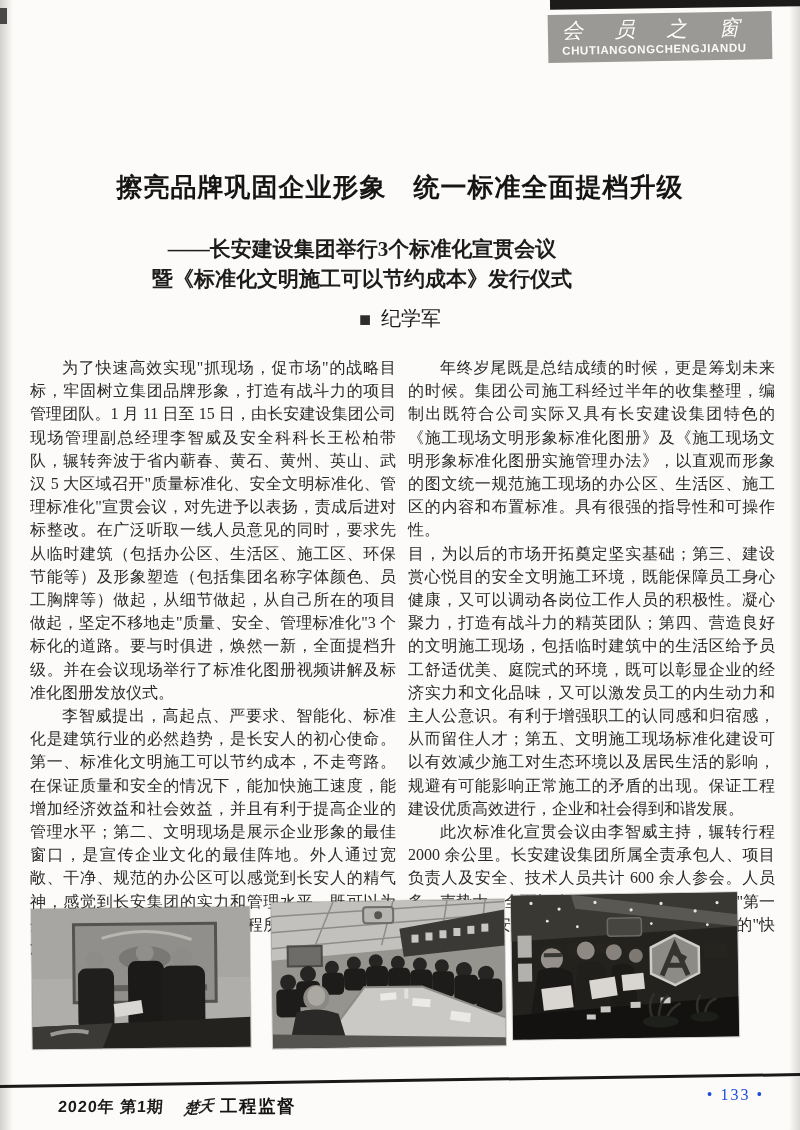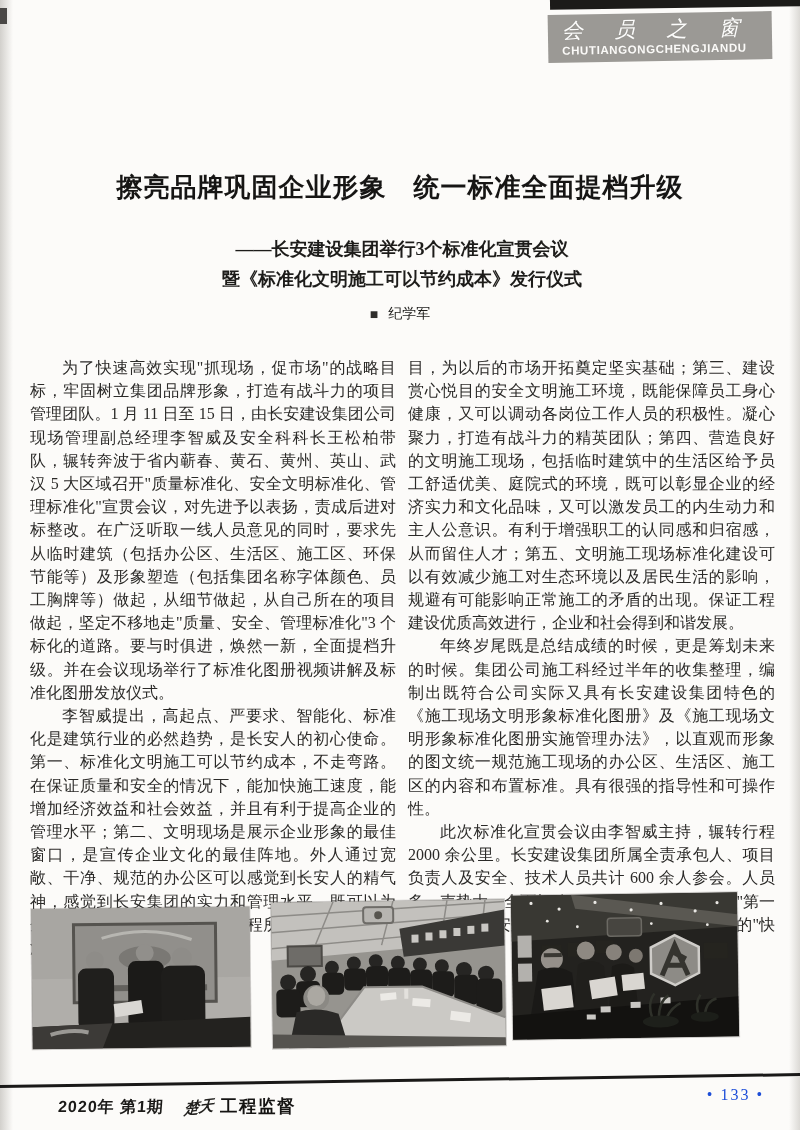--- a/index.html
+++ b/index.html
@@ -22,23 +22,23 @@
   .banner-title { color:#fdfdfc; font-size:21px; font-style:italic; font-weight:500;
     letter-spacing:13px; line-height:23px; white-space:nowrap;
     font-family:"Liberation Serif",serif; text-shadow:0 0 1px #8a8884; }
   .banner-pinyin { color:#fbfaf8; font-size:11.5px; font-weight:bold; letter-spacing:0.6px;
     font-family:"Liberation Sans",sans-serif; margin-top:2px; white-space:nowrap; }
 
   .article-title { position:absolute; left:0; width:800px; top:170px; text-align:center;
     font-family:"Liberation Sans","DejaVu Sans",sans-serif; font-weight:900;
     font-size:26px; letter-spacing:1px; color:#161514; margin:0; white-space:nowrap; }
   .article-subtitle { position:absolute; left:0; width:724px; top:234px; text-align:center;
-    font-weight:700; font-size:18px; line-height:30px; color:#1d1c1a;padding-left:40px; }
+    font-weight:700; font-size:21px; line-height:30px; color:#1d1c1a; }
   .author-line { position:absolute; left:0; width:800px; top:305px; text-align:center;
-    font-family:"Liberation Sans",sans-serif; font-size:14px; color:#1d1c1a; }
+    font-family:"Liberation Sans",sans-serif; font-size:20px; color:#1d1c1a; }
   .author-marker { display:inline-block; transform:translateY(1px); margin-right:10px; color:#2e2d2b; }
 
   .col { position:absolute; top:356px; }
   .col-left  { left:30px;  width:366px; }
   .col-right { left:408px; width:367px; }
   .body-para { margin:0; text-indent:2em; font-size:16px; line-height:23.2px;
     text-align:justify; color:#2b2a28; }
   .cont { text-indent:0; }
 
   .photo { position:absolute; background:#8f8d89; box-shadow:0 0 0 1px rgba(120,118,114,.35); }
@@ -80,22 +80,22 @@
   </div>
   <div class="author-line">
     <span class="author-marker">■</span><span>纪学军</span>
   </div>
 
   <div class="col col-left">
     <p class="body-para">为了快速高效实现"抓现场，促市场"的战略目标，牢固树立集团品牌形象，打造有战斗力的项目管理团队。1 月 11 日至 15 日，由长安建设集团公司现场管理副总经理李智威及安全科科长王松柏带队，辗转奔波于省内蕲春、黄石、黄州、英山、武汉 5 大区域召开"质量标准化、安全文明标准化、管理标准化"宣贯会议，对先进予以表扬，责成后进对标整改。在广泛听取一线人员意见的同时，要求先从临时建筑（包括办公区、生活区、施工区、环保节能等）及形象塑造（包括集团名称字体颜色、员工胸牌等）做起，从细节做起，从自己所在的项目做起，坚定不移地走"质量、安全、管理标准化"3 个标化的道路。要与时俱进，焕然一新，全面提档升级。并在会议现场举行了标准化图册视频讲解及标准化图册发放仪式。</p>
     <p class="body-para">李智威提出，高起点、严要求、智能化、标准化是建筑行业的必然趋势，是长安人的初心使命。第一、标准化文明施工可以节约成本，不走弯路。在保证质量和安全的情况下，能加快施工速度，能增加经济效益和社会效益，并且有利于提高企业的管理水平；第二、文明现场是展示企业形象的最佳窗口，是宣传企业文化的最佳阵地。外人通过宽敞、干净、规范的办公区可以感觉到长安人的精气神，感觉到长安集团的实力和管理水平。既可以为企业形象加分，又可以赢得工程所在地潜在客户的注</p>
   </div>
   <div class="col col-right">
+    <p class="body-para">年终岁尾既是总结成绩的时候，更是筹划未来的时候。集团公司施工科经过半年的收集整理，编制出既符合公司实际又具有长安建设集团特色的《施工现场文明形象标准化图册》及《施工现场文明形象标准化图册实施管理办法》，以直观而形象的图文统一规范施工现场的办公区、生活区、施工区的内容和布置标准。具有很强的指导性和可操作性。</p>
     <p class="body-para cont">目，为以后的市场开拓奠定坚实基础；第三、建设赏心悦目的安全文明施工环境，既能保障员工身心健康，又可以调动各岗位工作人员的积极性。凝心聚力，打造有战斗力的精英团队；第四、营造良好的文明施工现场，包括临时建筑中的生活区给予员工舒适优美、庭院式的环境，既可以彰显企业的经济实力和文化品味，又可以激发员工的内生动力和主人公意识。有利于增强职工的认同感和归宿感，从而留住人才；第五、文明施工现场标准化建设可以有效减少施工对生态环境以及居民生活的影响，规避有可能影响正常施工的矛盾的出现。保证工程建设优质高效进行，企业和社会得到和谐发展。</p>
-    <p class="body-para">年终岁尾既是总结成绩的时候，更是筹划未来的时候。集团公司施工科经过半年的收集整理，编制出既符合公司实际又具有长安建设集团特色的《施工现场文明形象标准化图册》及《施工现场文明形象标准化图册实施管理办法》，以直观而形象的图文统一规范施工现场的办公区、生活区、施工区的内容和布置标准。具有很强的指导性和可操作性。</p>
     <p class="body-para">此次标准化宣贯会议由李智威主持，辗转行程 2000 余公里。长安建设集团所属全责承包人、项目负责人及安全、技术人员共计 600 余人参会。人员多，声势大。全面打响 2020 年现场管理攻坚战"第一枪"，开启长安建设集团提档升级、高质量发展的"快进键"。</p>
   </div>
 
   <div class="photo photo-1" aria-label="三人在会议室前交接标准化图册的黑白照片">
     <svg width="218" height="140" viewBox="0 0 218 140" xmlns="http://www.w3.org/2000/svg">
       <rect width="218" height="140" fill="#b0aeaa"></rect>
       <rect width="218" height="70" fill="#a8a6a2"></rect>
       <rect x="42" y="16" width="142" height="78" fill="#918f8b" stroke="#55534f" stroke-width="3"></rect>
       <ellipse cx="113" cy="50" rx="26" ry="12" fill="#7a7874"></ellipse>
       <path d="M70 30 q45 -14 90 2" stroke="#c8c6c2" stroke-width="3" fill="none" opacity="0.7"></path>

